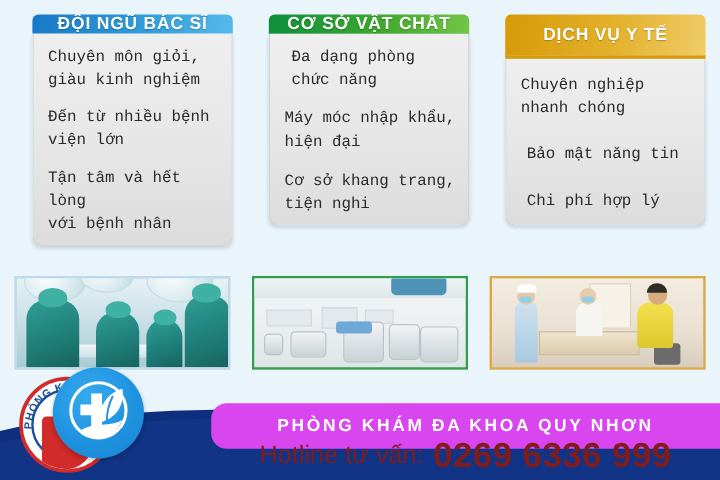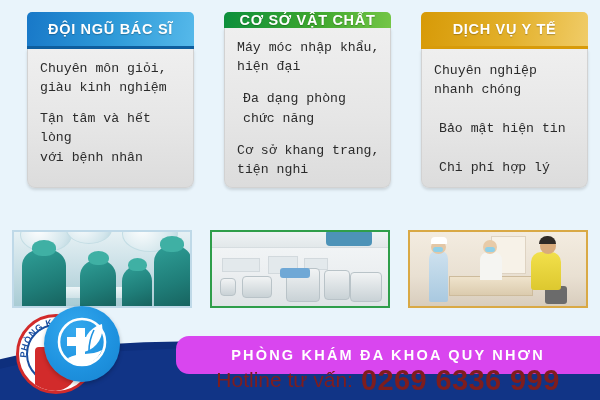--- a/index.html
+++ b/index.html
@@ -227,44 +227,45 @@
 
 <div class="cards">
 
   <div class="card c1">
     <div class="card-header">
       <span class="title">ĐỘI NGŨ BÁC SĨ</span>
     </div>
     <div class="accent-line"></div>
     <div class="card-body">
       <div class="bullet">Chuyên môn giỏi,<br>giàu kinh nghiệm</div>
+      <div class="bullet">Đến từ nhiều bệnh<br>viện lớn</div>
       <div class="bullet">Tận tâm và hết lòng<br>với bệnh nhân</div>
     </div>
   </div>
 
   <div class="card c2">
     <div class="card-header">
       <span class="title">CƠ SỞ VẬT CHẤT</span>
     </div>
     <div class="accent-line"></div>
     <div class="card-body">
+      <div class="bullet indent">Đa dạng phòng<br>chức năng</div>
       <div class="bullet">Máy móc nhập khẩu,<br>hiện đại</div>
-      <div class="bullet indent">Đa dạng phòng<br>chức năng</div>
       <div class="bullet">Cơ sở khang trang,<br>tiện nghi</div>
     </div>
   </div>
 
   <div class="card c3">
     <div class="card-header">
       <span class="title">DỊCH VỤ Y TẾ</span>
     </div>
     <div class="accent-line"></div>
     <div class="card-body">
       <div class="bullet">Chuyên nghiệp<br>nhanh chóng</div>
-      <div class="bullet indent">Bảo mật hiện tin</div>
+      <div class="bullet indent">Bảo mật năng tin</div>
       <div class="bullet indent">Chi phí hợp lý</div>
     </div>
   </div>
 </div>
 
 <div class="photos">
 
   <div class="photo p1">
     <div class="sky"></div>
     <div class="lamp" style="left:6px;  top:-14px; width:52px; height:34px;"></div>

